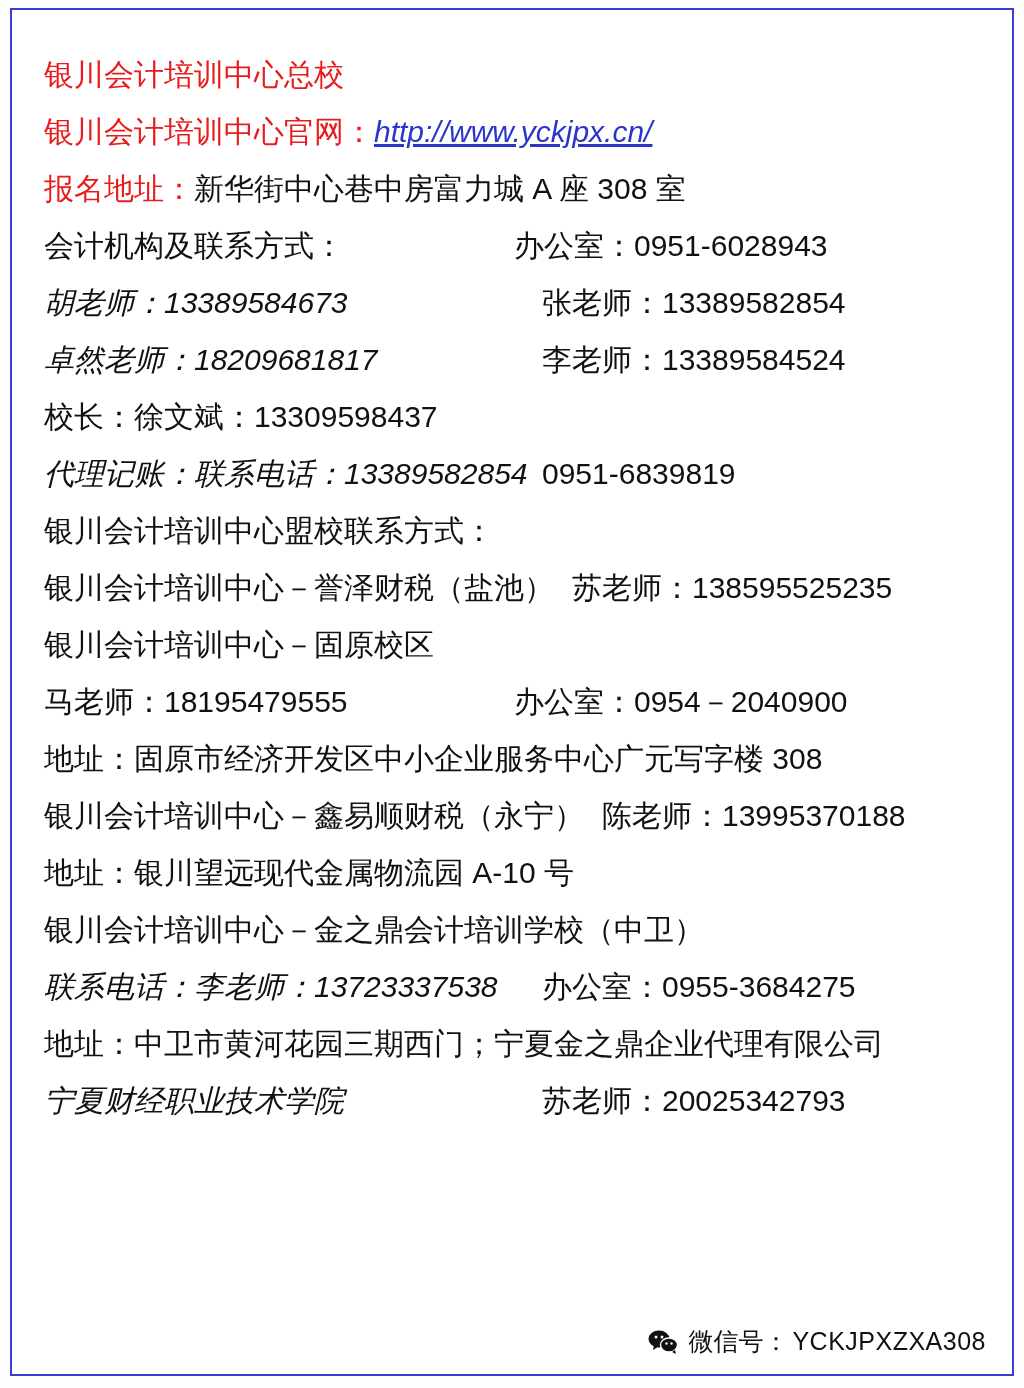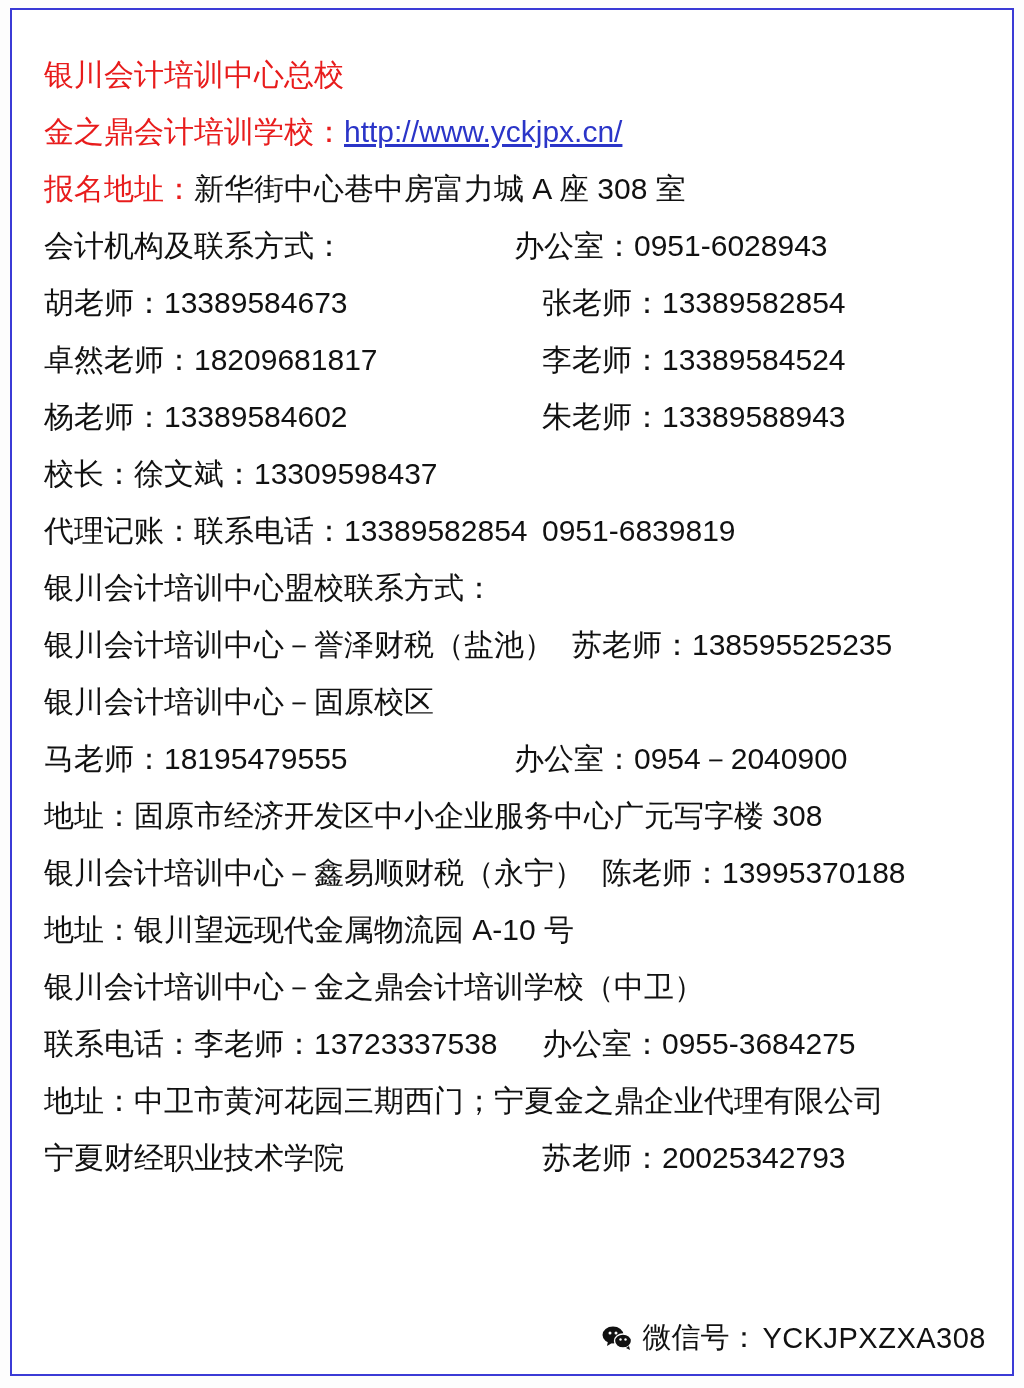--- a/index.html
+++ b/index.html
@@ -48,33 +48,34 @@
     line-height: 1.0;
     color: #111111;
     margin-bottom: 27px;
     white-space: nowrap;
   }
   .red { color: #e81c1c; }
   .blue-link {
     color: #2b35c8;
     text-decoration: underline;
     cursor: pointer;
+    font-style: italic;
   }
   .seg { display: inline-block; }
   .gap-sm { display: inline-block; width: 18px; }
   .col-a { display: inline-block; min-width: 470px; }
-  .col-a-narrow { display: inline-block; min-width: 498px; }
+  .col-a-narrow { display: inline-block; min-width: 498px; font-style: italic; }
   .col-b { display: inline-block; }
   .footer {
     position: absolute;
     right: 26px;
     bottom: 16px;
     display: flex;
     align-items: center;
-    font-size: 29px;
+    font-size: 25px;
     color: #111111;
     white-space: nowrap;
   }
   .wechat-badge {
     width: 30px;
     height: 26px;
     margin-right: 10px;
     display: inline-block;
     position: relative;
   }
@@ -87,21 +88,21 @@
 
 <div class="page">
   <div class="frame">
     <div class="content">
 
       <div class="line">
         <span class="red">银川会计培训中心总校</span>
       </div>
 
       <div class="line">
-        <span class="red seg">金之鼎会计培训学校：</span>
+        <span class="red seg">银川会计培训中心官网：</span>
         <span class="blue-link seg">http://www.yckjpx.cn/</span>
       </div>
 
       <div class="line">
         <span class="red seg">报名地址：</span>
         <span class="seg">新华街中心巷中房富力城 A 座 308 室</span>
       </div>
 
       <div class="line">
         <span class="seg col-a">会计机构及联系方式：</span>
@@ -111,24 +112,20 @@
       <div class="line">
         <span class="seg col-a-narrow">胡老师：13389584673</span>
         <span class="seg col-b">张老师：13389582854</span>
       </div>
 
       <div class="line">
         <span class="seg col-a-narrow">卓然老师：18209681817</span>
         <span class="seg col-b">李老师：13389584524</span>
       </div>
 
-      <div class="line">
-        <span class="seg col-a-narrow">杨老师：13389584602</span>
-        <span class="seg col-b">朱老师：13389588943</span>
-      </div>
 
       <div class="line">
         <span class="seg col-a">校长：徐文斌：13309598437</span>
       </div>
 
       <div class="line">
         <span class="seg col-a-narrow">代理记账：联系电话：13389582854</span>
         <span class="seg col-b">0951-6839819</span>
       </div>
 

